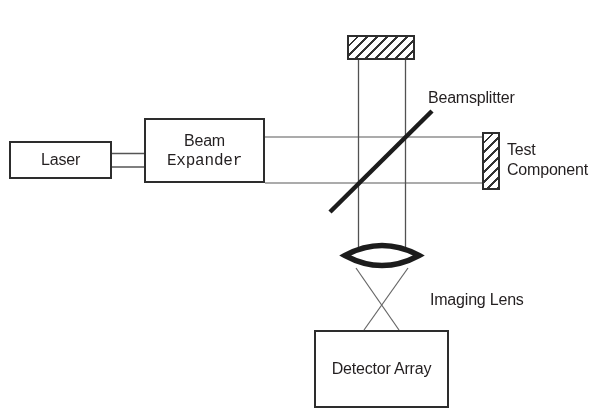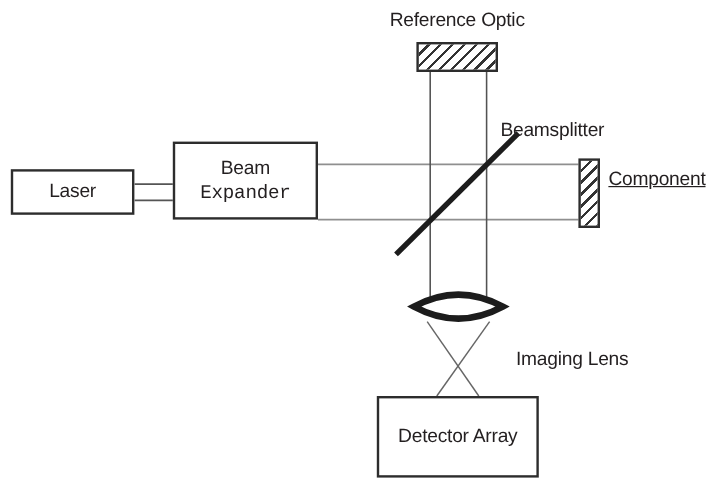--- a/index.html
+++ b/index.html
@@ -74,28 +74,28 @@
   </div>
 
   <div class="box" style="left:144px; top:118px; width:121px; height:65px;">
     <span>
       <span style="display:block;">Beam</span>
       <span style="display:block;font-family:Liberation Mono, monospace;">Expander</span>
     </span>
   </div>
 
   <div class="hatched" style="left:347px; top:35px; width:68px; height:25px;"></div>
-  <div class="lbl" style="left:306px; top:8px; width:150px; text-align:center;">Reference Optic</div>
 
-  <div class="lbl" style="left:417px; top:88px;margin-top:11px;">Beamsplitter</div>
+  <div class="lbl" style="left:428px; top:88px;">Beamsplitter</div>
 
   <div class="hatched" style="left:482px; top:132px; width:18px; height:58px;"></div>
   <div class="lbl two-line" style="left:507px; top:140px;">
-    <span style="display:block;text-decoration:underline;">Component</span>
+    <span style="display:block;">Test</span>
+    <span style="display:block;">Component</span>
   </div>
 
   <div class="lbl" style="left:430px; top:246px;margin-top:44px;">Imaging Lens</div>
 
-  <div class="box" style="left:314px; top:330px; width:135px; height:68px;">
+  <div class="box" style="left:314px; top:330px; width:135px; height:78px;">
     <span>Detector Array</span>
   </div>
 
 </div>
 
 </body></html>

